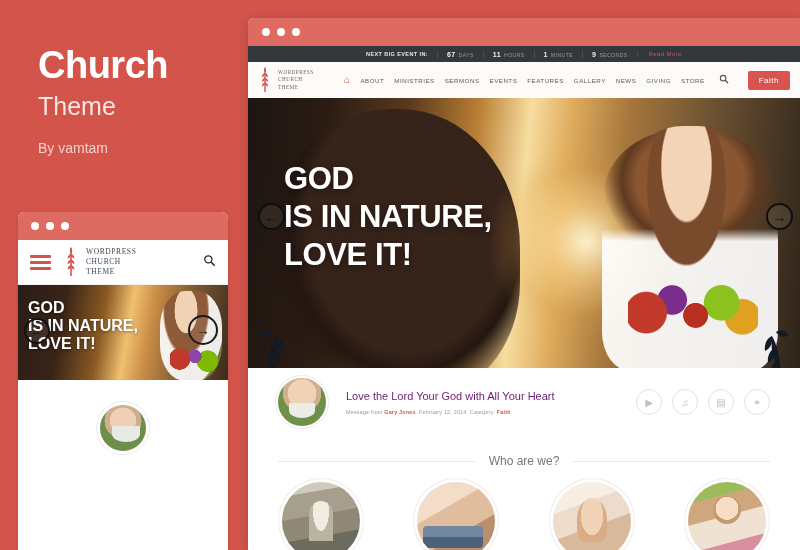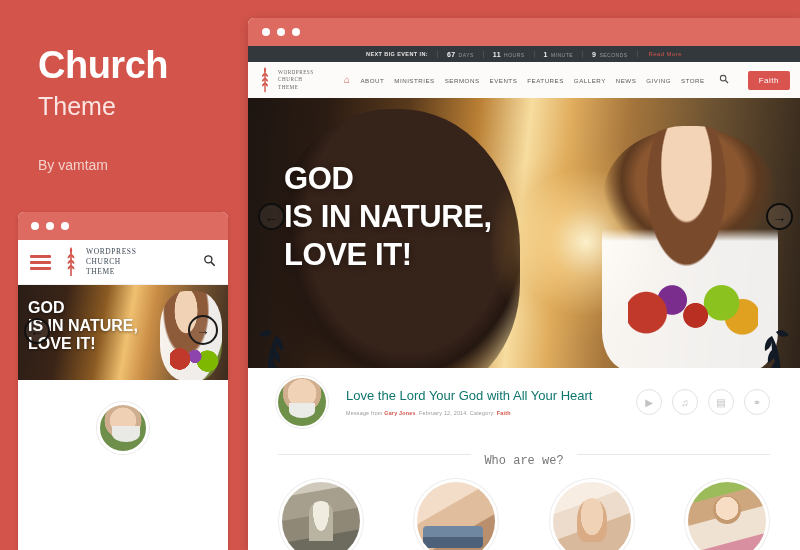--- a/index.html
+++ b/index.html
@@ -26,21 +26,21 @@
   .title-block { position: absolute; left: 38px; top: 46px; width: 200px; }
   .theme-name {
     font-size: 38px; font-weight: bold; color: #ffffff;
     letter-spacing: -0.5px; line-height: 1.05;
   }
   .theme-sub {
     font-size: 25px; font-weight: normal; color: #fbe4e1;
     margin-top: 7px; line-height: 1.1;
   }
   .theme-author {
-    font-size: 14px; color: #f6cfcb; margin-top: 37px;
+    font-size: 14px; color: #f6cfcb; margin-top: 20px;
   }
 
   
   .phone {
     position: absolute;
     left: 18px; top: 212px;
     width: 210px; height: 340px;
     background: #ffffff;
     border-radius: 6px 6px 0 0;
     overflow: hidden;
@@ -237,35 +237,35 @@
     width: 48px; height: 48px; border-radius: 50%; flex: 0 0 48px;
     background: radial-gradient(circle at 50% 32%, #f0d2b6 0 35%, #d0ae8e 36% 47%, #6f9049 48% 100%);
     box-shadow: 0 0 0 2px #fff, 0 0 0 3px #ececec;
     position: relative; overflow: hidden;
   }
   .avatar-md .beard {
     position: absolute; left: 11px; bottom: 8px; width: 26px; height: 15px;
     background: #ebebe7; border-radius: 0 0 50% 50%;
   }
   .sermon-meta { margin-left: 20px; }
-  .sermon-title { font-size: 13px; color: #0f766e; line-height: 1.3; }
+  .sermon-title { font-size: 11px; color: #701a75; line-height: 1.3; }
   .sermon-sub { font-size: 5.4px; color: #9a9a9a; margin-top: 6px; letter-spacing: 0.2px; }
   .sermon-sub b { color: #d2544a; font-weight: bold; }
   .sermon-icons { margin-left: auto; display: flex; gap: 10px; }
   .ic-circle {
     width: 26px; height: 26px; border-radius: 50%;
     border: 1px solid #e2e2e2; color: #c2c2c2;
     display: flex; align-items: center; justify-content: center;
     font-size: 10px;
   }
 
   
   .whoarewe {
     background: #fff; padding: 18px 30px 0;
-    display: flex; align-items: flex-start; gap: 13px; font-family: Liberation Mono, monospace;
+    display: flex; align-items: center; gap: 13px;
   }
   .rule { flex: 1; height: 1px; background: #e8e8e8; }
   .whoarewe-title { font-size: 12px; color: #777777; }
 
   .circles-row {
     background: #fff; display: flex; justify-content: space-between;
     padding: 14px 34px 0;
   }
   .circ {
     width: 78px; height: 78px; border-radius: 50%;

